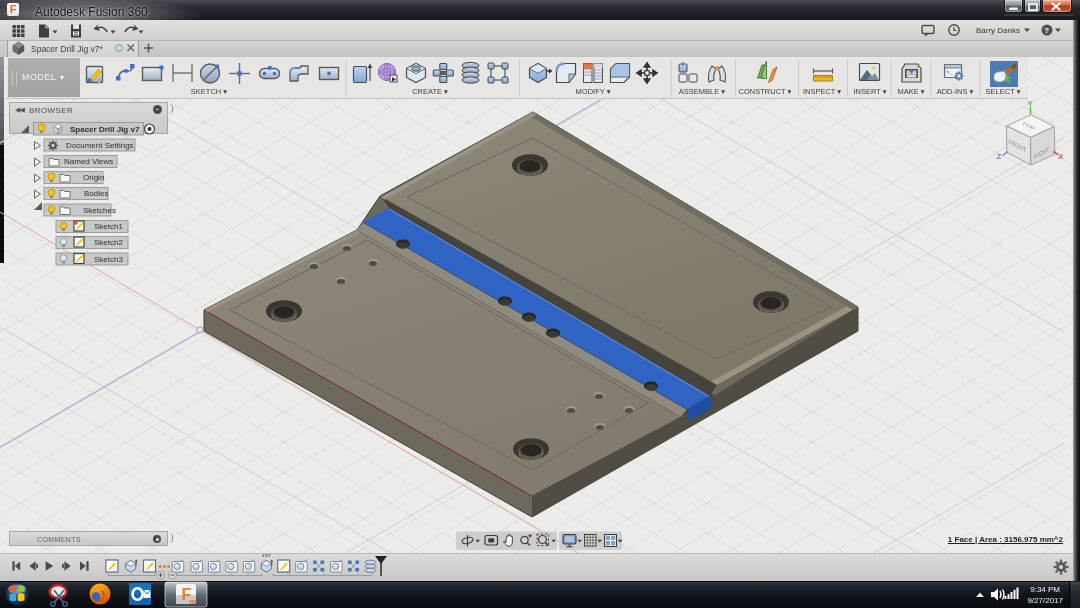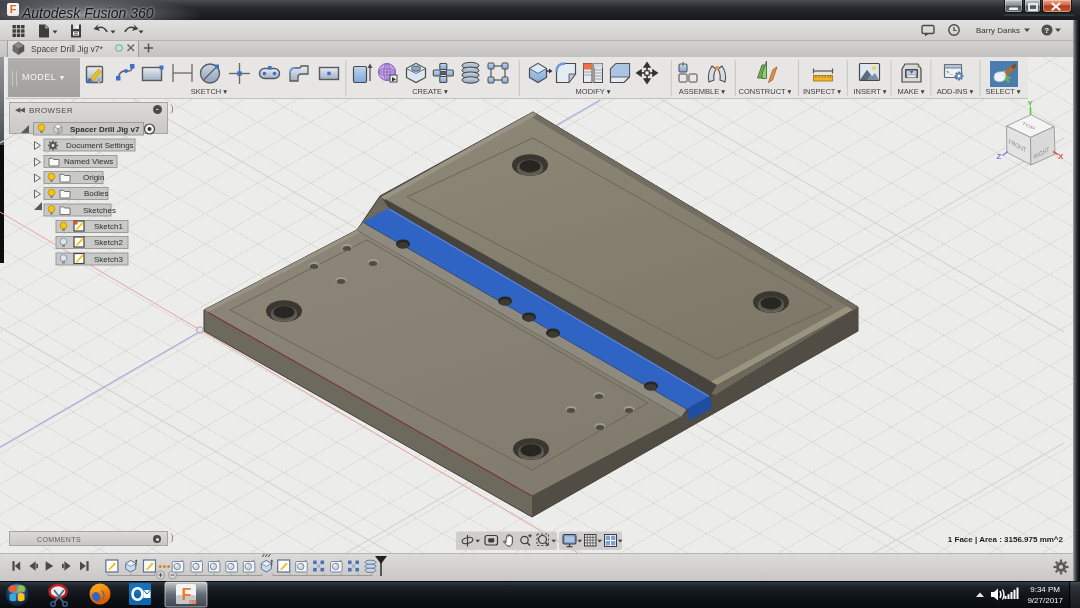--- a/index.html
+++ b/index.html
@@ -7,21 +7,21 @@
   #screen { position:relative; width:1080px; height:608px; background:#ececeb; }
   .abs { position:absolute; }
 
   
   #titlebar { left:0; top:0; width:1080px; height:20px;
     background:linear-gradient(180deg,#4a4e54 0%,#26292e 40%,#17191d 100%); }
   #titleglow { left:0; top:0; width:330px; height:20px;
     background:radial-gradient(ellipse 170px 24px at 80px 15px, rgba(255,255,255,0.5), rgba(255,255,255,0) 72%); }
   #ficon { left:7px; top:3px; width:12px; height:13px; background:linear-gradient(180deg,#fdfdfd,#e8e8e8);
     border-radius:2px; color:#e9641d; font-weight:bold; font-size:11px; line-height:13px; text-align:center; }
-  #title-text { left:22px; top:4.5px; font-size:14px; color:#14161a; text-shadow:0 0 3px rgba(255,255,255,0.8);font-style:italic; }
+  #title-text { left:35px; top:4.5px; font-size:12px; color:#14161a; text-shadow:0 0 3px rgba(255,255,255,0.8); }
 
   
   .winbtn { top:0; height:13px; border:1px solid #14161a; border-top:none; box-shadow:inset 0 0 0 1px rgba(255,255,255,0.35); }
   #btn-min { left:1004px; width:19px; background:linear-gradient(180deg,#bfc3c7 0%,#888d93 45%,#4e535b 50%,#6a7077 100%); border-radius:0 0 3px 3px; }
   #btn-max { left:1024px; width:17px; background:linear-gradient(180deg,#bfc3c7 0%,#888d93 45%,#4e535b 50%,#6a7077 100%); border-radius:0 0 3px 3px; }
   #btn-close { left:1042px; width:30px; background:linear-gradient(180deg,#f0a68c 0%,#d9684a 40%,#b03c22 50%,#c25b31 100%); border-radius:0 0 4px 4px; }
 
   
   #qat { left:0; top:20px; width:1073px; height:21px; background:linear-gradient(180deg,#e2e1df,#d0cfcd); border-bottom:1px solid #b4b3b1; }
 
@@ -54,21 +54,21 @@
   #taskbar { left:0; top:581px; width:1080px; height:27px;
     background:linear-gradient(180deg,#343b45 0%,#1e242c 15%,#11151b 50%,#070a0e 100%); border-top:1px solid #06080b; }
 
   
   #rightstrip { left:1073px; top:20px; width:7px; height:561px; background:linear-gradient(90deg,#a2a8ae 0%,#54585e 30%,#202226 65%,#070809 100%); }
 
   
   .panelhead { background:linear-gradient(180deg,#dbdad8,#c9c8c6); border:1px solid #a7a6a4; color:#4c4c4c;
     font-size:8px; letter-spacing:0.4px; }
 
-  .status { font-size:8px; font-weight:bold; color:#1d1d1d; }
+  .status { font-size:8px; font-weight:bold; color:#1d1d1d;text-decoration:underline; }
 </style>
 </head>
 <body>
 <div id="screen">
 
   <div id="canvas" class="abs"></div>
   <div id="leftstrip1" class="abs"></div>
   <div id="leftstrip2" class="abs"></div>
 
   <svg class="abs" style="left:0;top:57px" width="1064" height="496" viewBox="0 57 1064 496">

